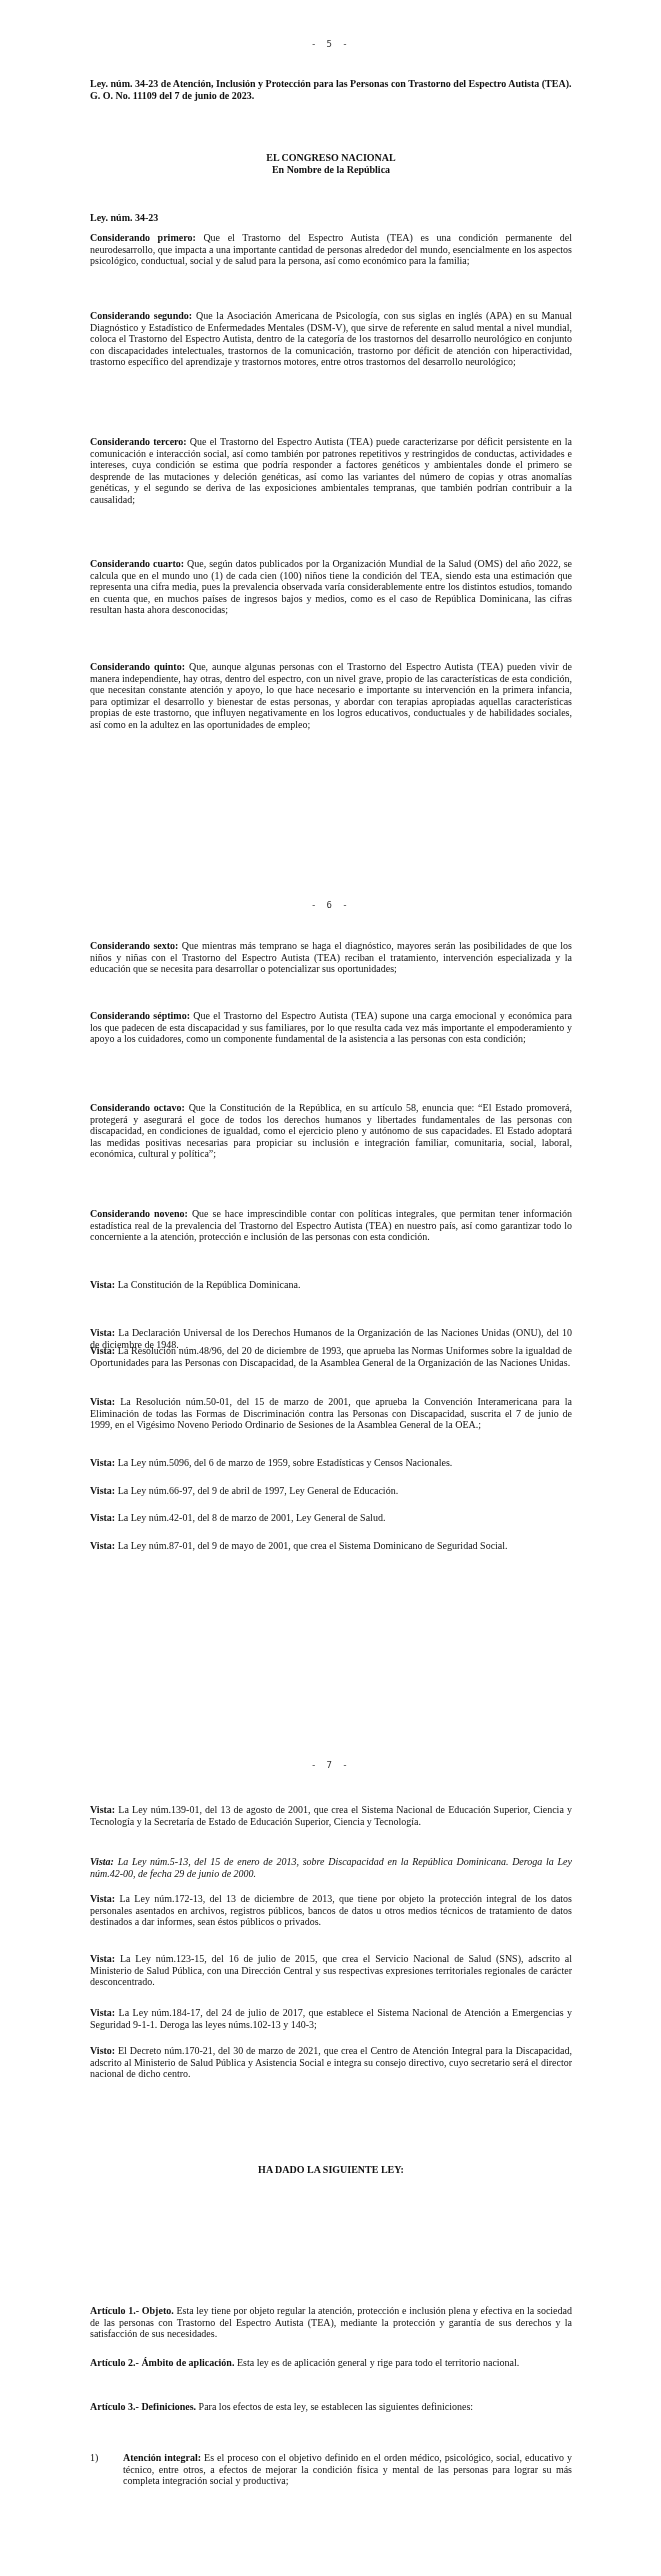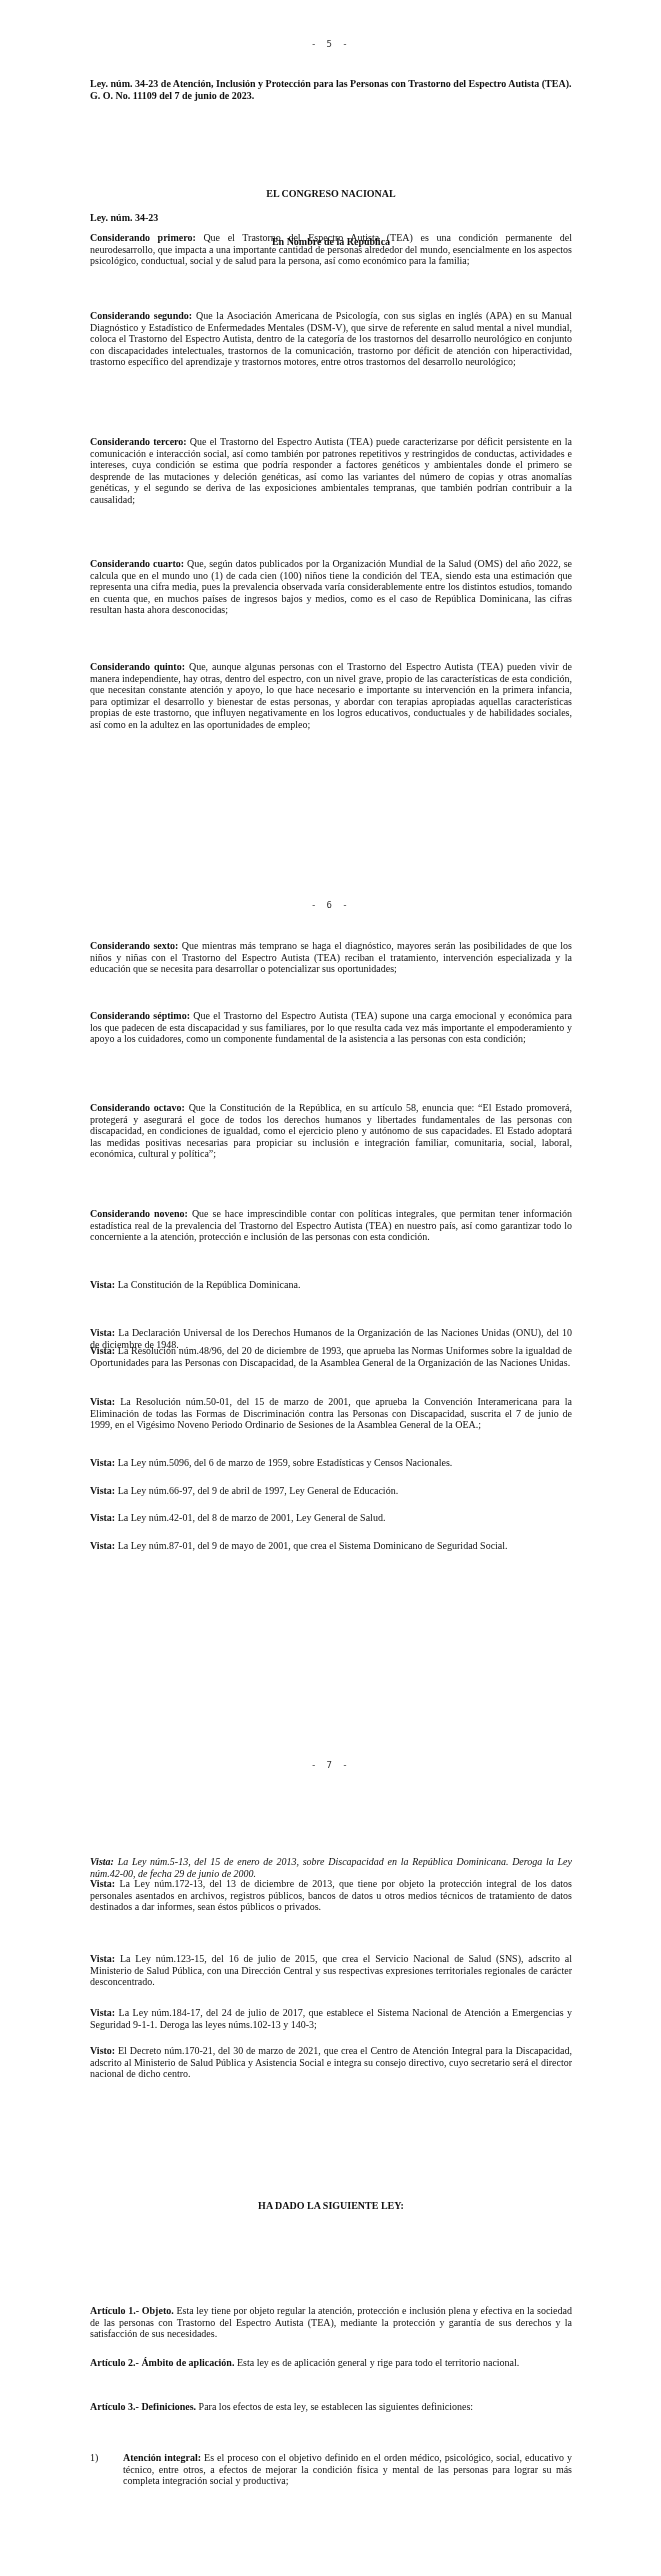--- a/index.html
+++ b/index.html
@@ -4,21 +4,21 @@
 <style>
   html, body { margin: 0; padding: 0; background: #ffffff; }
   body { width: 661px; height: 2576px; position: relative; overflow: hidden; color: #111; }
   .doc { font-family: "Liberation Serif", "DejaVu Serif", serif; font-size: 10px; line-height: 11.5px; }
   .page { position: absolute; left: 0; width: 661px; }
   .pnum { position: absolute; left: 0; width: 661px; text-align: center; font-family: "DejaVu Sans Mono", "Liberation Mono", monospace; font-size: 9px; color: #333; letter-spacing: 2.4px; }
   .block { position: absolute; left: 90px; width: 482px; }
   p { margin: 0; text-align: justify; }
   b { font-weight: bold; }
   .title { font-weight: bold; text-align: left; }
-  .center { text-align: center; font-weight: bold; margin-top: 36px; }
+  .center { text-align: center; font-weight: bold; }
   .li { display: flex; }
   .li .num { width: 33px; flex: none; }
   .li .txt { flex: 1; text-align: justify; }
 </style>
 </head>
 <body>
 
 <div class="doc">
 
   <section class="page" style="top:0;height:859px;">
@@ -91,24 +91,27 @@
       <p><b>Vista:</b><span> La Ley núm.42-01, del 8 de marzo de 2001, Ley General de Salud.</span></p>
     </div>
     <div class="block" style="top:681px;">
       <p><b>Vista:</b><span> La Ley núm.87-01, del 9 de mayo de 2001, que crea el Sistema Dominicano de Seguridad Social.</span></p>
     </div>
   </section>
 
   <section class="page" style="top:1718px;height:858px;">
     <div class="pnum" style="top:42px;">- 7 -</div>
 
+    <div class="block" style="top:86px;">
+      <p><b>Vista:</b><span> La Ley núm.139-01, del 13 de agosto de 2001, que crea el Sistema Nacional de Educación Superior, Ciencia y Tecnología y la Secretaría de Estado de Educación Superior, Ciencia y Tecnología.</span></p>
+    </div>
     <div class="block" style="top:138px;font-style:italic;">
       <p><b>Vista:</b><span> La Ley núm.5-13, del 15 de enero de 2013, sobre Discapacidad en la República Dominicana. Deroga la Ley núm.42-00, de fecha 29 de junio de 2000.</span></p>
     </div>
-    <div class="block" style="top:160px;">
+    <div class="block" style="top:175px;">
       <p><b>Vista:</b><span> La Ley núm.172-13, del 13 de diciembre de 2013, que tiene por objeto la protección integral de los datos personales asentados en archivos, registros públicos, bancos de datos u otros medios técnicos de tratamiento de datos destinados a dar informes, sean éstos públicos o privados.</span></p>
     </div>
     <div class="block" style="top:235px;">
       <p><b>Vista:</b><span> La Ley núm.123-15, del 16 de julio de 2015, que crea el Servicio Nacional de Salud (SNS), adscrito al Ministerio de Salud Pública, con una Dirección Central y sus respectivas expresiones territoriales regionales de carácter desconcentrado.</span></p>
     </div>
     <div class="block" style="top:289px;">
       <p><b>Vista:</b><span> La Ley núm.184-17, del 24 de julio de 2017, que establece el Sistema Nacional de Atención a Emergencias y Seguridad 9-1-1. Deroga las leyes núms.102-13 y 140-3;</span></p>
     </div>
     <div class="block" style="top:327px;">
       <p><b>Visto:</b><span> El Decreto núm.170-21, del 30 de marzo de 2021, que crea el Centro de Atención Integral para la Discapacidad, adscrito al Ministerio de Salud Pública y Asistencia Social e integra su consejo directivo, cuyo secretario será el director nacional de dicho centro.</span></p>

